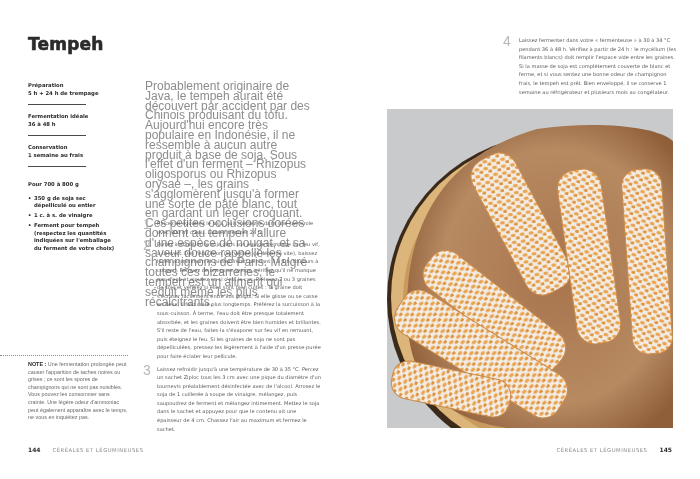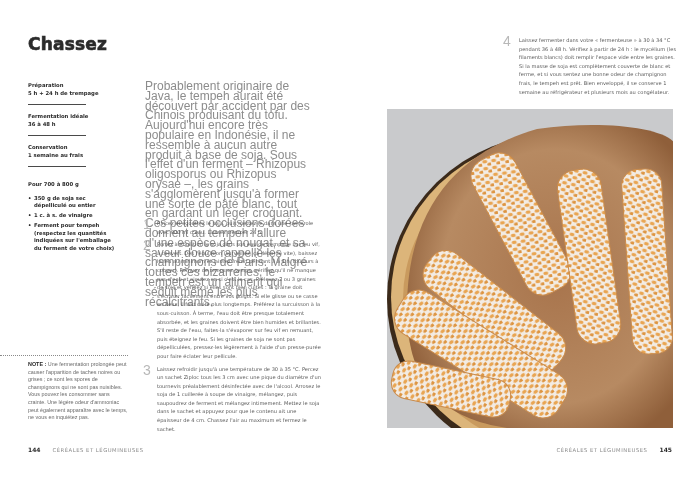--- a/index.html
+++ b/index.html
@@ -41,21 +41,21 @@
 
   .step4 { position:absolute; left:155px; top:36px; width:172px; }
   .step4 .step-num { left:-2px; }
 
   .photo { position:absolute; left:37px; top:109px; width:286px; height:319px; background:#c9cacc; overflow:hidden; }
 </style>
 </head>
 <body>
 
 <div class="page page-left">
-  <h1 class="title">Chassez</h1>
+  <h1 class="title">Tempeh</h1>
 
   <div class="meta">
     <div class="meta-block">
       <div class="meta-label">Préparation</div>
       <div class="meta-value">5 h + 24 h de trempage</div>
     </div>
     <div class="meta-block">
       <div class="meta-label">Fermentation idéale</div>
       <div class="meta-value">36 à 48 h</div>
     </div>

